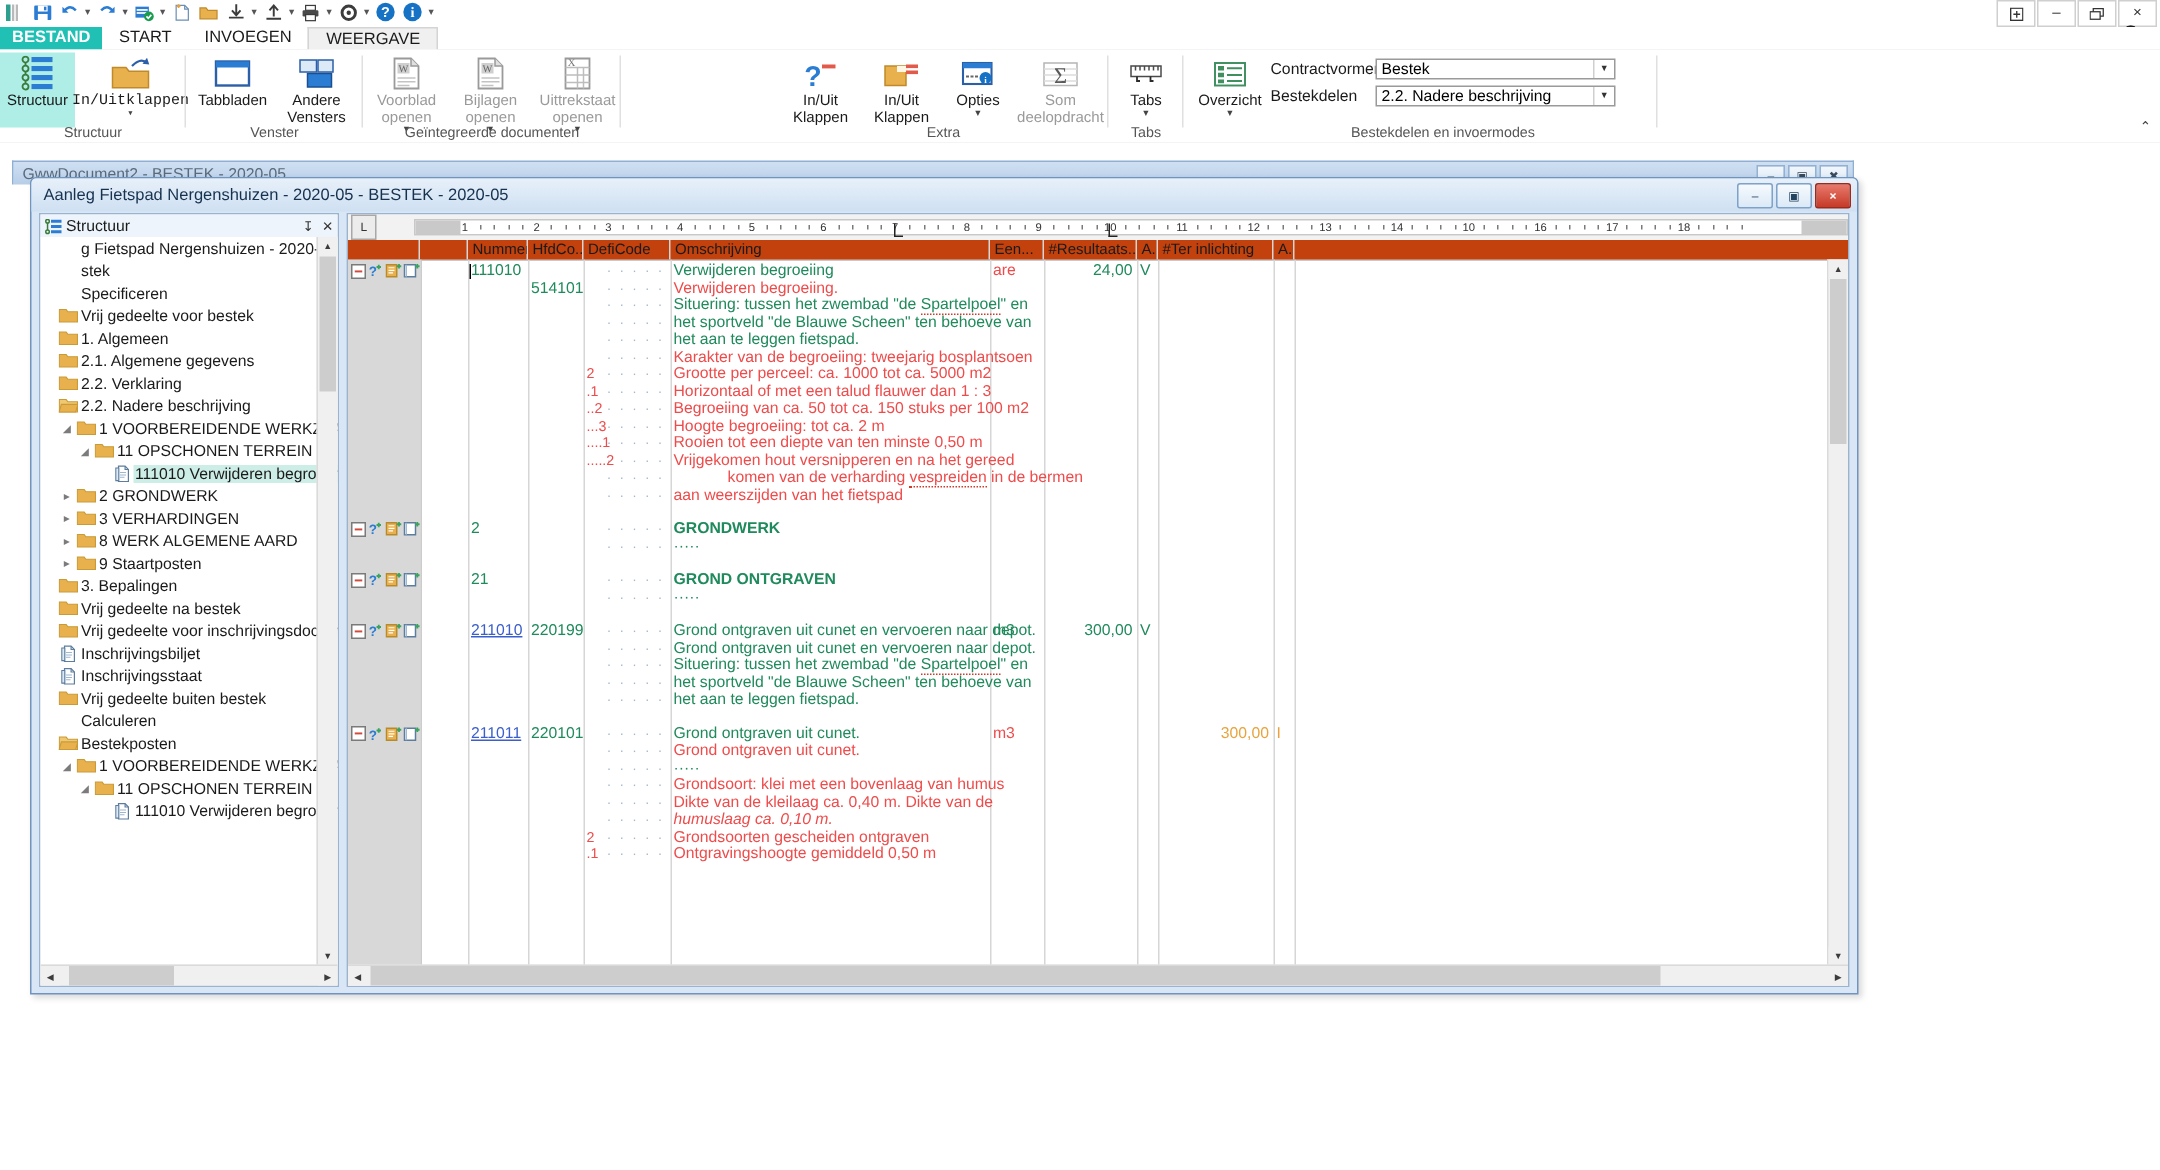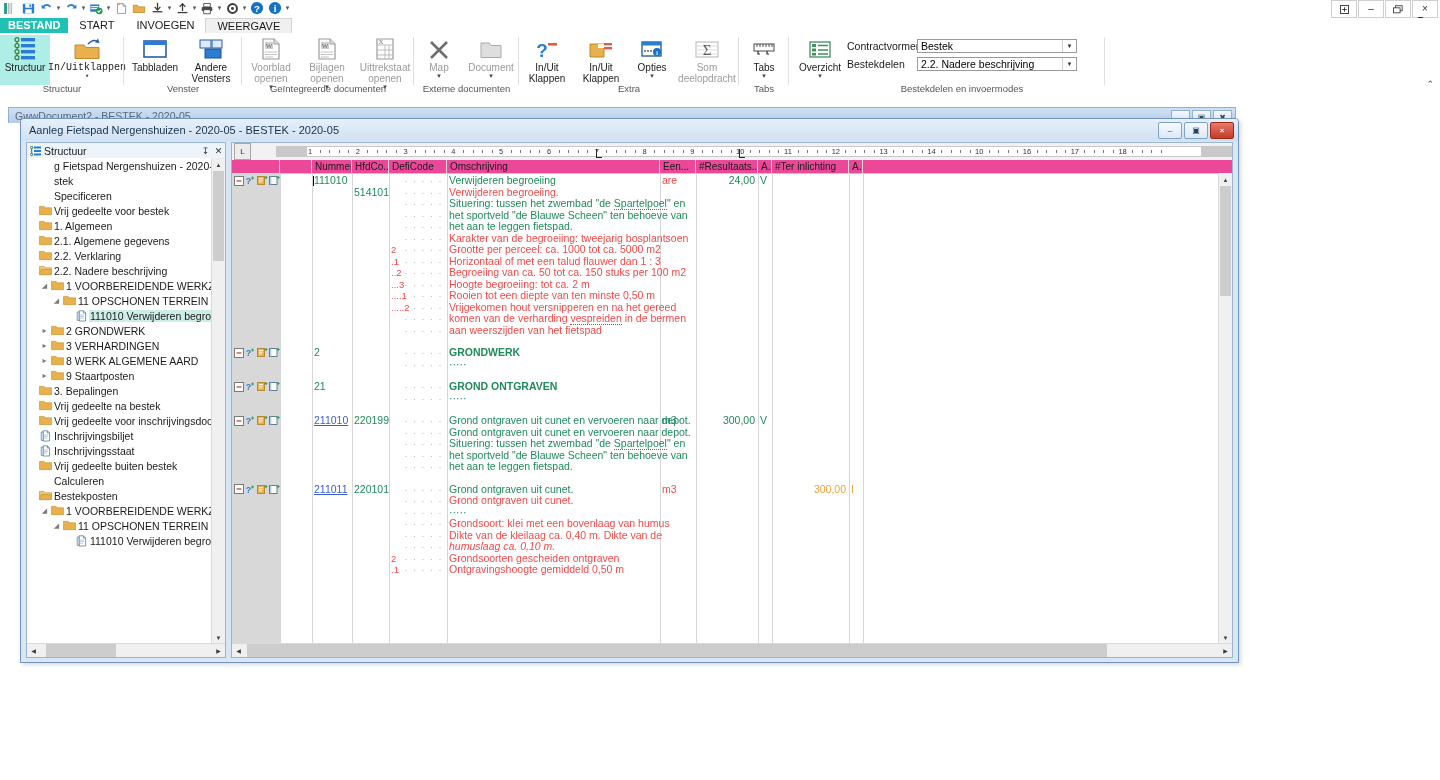--- a/index.html
+++ b/index.html
@@ -91,21 +91,21 @@
   
   .docarea{position:absolute;left:210px;top:23px;right:5px;height:516px;background:#ffffff;border:1px solid #9ab4d0;box-sizing:border-box;}
   .rulerrow{position:absolute;left:0;top:0;width:100%;height:17px;background:#f2f2f2;border-bottom:1px solid #dcdcdc;display:flex;align-items:center;}
   .tabsel{width:15px;height:15px;margin-left:2px;border:1px solid #a8a8a8;background:#ececec;display:flex;align-items:center;justify-content:center;font-size:8px;color:#333;}
   .ruler{position:relative;margin-left:25px;height:11px;flex:1;background:#ffffff;border:1px solid #c8c8c8;box-sizing:border-box;}
   .ruler .pad{position:absolute;top:0;height:100%;background:#c9c9c9;}
   .rtick{position:absolute;top:3px;width:1px;height:3px;background:#7a7a7a;}
   .rnum{position:absolute;top:0px;font-size:7.5px;color:#333;transform:translateX(-50%);}
 
   .gridwrap{position:absolute;left:0;top:17px;right:0;bottom:0;background:#ffffff;}
-  .colhead{position:absolute;left:0;top:0;width:100%;height:13px;background:#ec4899;border-bottom:1px solid #c9c9c9;}
+  .colhead{position:absolute;left:0;top:0;width:100%;height:13px;background:#c2410c;border-bottom:1px solid #c9c9c9;}
   .ch{position:absolute;top:0;height:13px;font-size:10px;color:#1a1a1a;line-height:13px;padding-left:3px;border-right:1px solid #d6d6d6;box-sizing:border-box;overflow:hidden;white-space:nowrap;}
 
   .rows{position:absolute;left:0;top:13px;right:13px;bottom:13px;overflow:hidden;}
   .gutter{position:absolute;left:0;top:0;width:48px;bottom:0;background:#d8d8d8;border-right:1px solid #9c9c9c;}
   .vline{position:absolute;top:0;bottom:0;width:1px;background:#d6d6d6;}
 
   .row{position:absolute;left:0;width:100%;}
   .rowicons{position:absolute;left:2px;top:2px;display:flex;gap:1px;align-items:center;}
   .cell{position:absolute;font-size:10.5px;line-height:11.5px;white-space:pre;}
   .cell.r{text-align:right;}
@@ -359,42 +359,20 @@
             </svg>
         </div>
         <div class="lb dim" style="white-space:pre-line;">Uittrekstaat
 openen</div>
         <div class="car">▾</div>
       </div>
       <div class="gl">Geïntegreerde documenten</div>
       <div class="sep"></div>
     </div>
 
-    <div class="rgroup" style="left:414px;width:105px;">
-      <div class="ritem" style="left:2px;top:2px;width:46px;">
-        <div class="ic">
-          <svg width="22" height="22" viewBox="0 0 22 22">
-              <path d="M3 3 L19 19 M19 3 L3 19" stroke="#6e6e6e" stroke-width="2.6"></path>
-            </svg>
-        </div>
-        <div class="lb dim">Map</div>
-        <div class="car">▾</div>
-      </div>
-      <div class="ritem" style="left:50px;top:2px;width:54px;">
-        <div class="ic">
-          <svg width="24" height="22" viewBox="0 0 24 22">
-              <path d="M2 4 h8 l2 2.5 h10 v12 h-20 z" fill="#dedede" stroke="#a9a9a9"></path>
-            </svg>
-        </div>
-        <div class="lb dim">Document</div>
-        <div class="car">▾</div>
-      </div>
-      <div class="gl">Externe documenten</div>
-      <div class="sep"></div>
-    </div>
 
     <div class="rgroup" style="left:519px;width:220px;">
       <div class="ritem" style="left:2px;top:2px;width:52px;">
         <div class="ic">
           <svg width="26" height="22" viewBox="0 0 26 22">
               <text x="8" y="18" font-size="19" fill="#2b7cd3" font-weight="bold" font-family="Liberation Sans" text-anchor="middle">?</text>
               <rect x="14" y="4" width="9" height="2.6" fill="#e25b4a"></rect>
             </svg>
         </div>
         <div class="lb" style="white-space:pre-line;">In/Uit
@@ -973,21 +951,21 @@
                 <div class="cell txt-red r" style="left: 159px; width: 26px; top: 105.5px; font-size: 9.5px; text-align: left;">...3</div>
                 <div class="cell txt-red" style="left: 217px; width: 209px; top: 105.5px;">Hoogte begroeiing: tot ca. 2 m</div>
                 <div class="cell" style="left: 159px; width: 52px; top: 117px; text-align: right;"><span class="dots">· · · · ·</span></div>
                 <div class="cell txt-red r" style="left: 159px; width: 26px; top: 117px; font-size: 9.5px; text-align: left;">....1</div>
                 <div class="cell txt-red" style="left: 217px; width: 209px; top: 117px;">Rooien tot een diepte van ten minste 0,50 m</div>
                 <div class="cell" style="left: 159px; width: 52px; top: 128.5px; text-align: right;"><span class="dots">· · · · ·</span></div>
                 <div class="cell txt-red r" style="left: 159px; width: 26px; top: 128.5px; font-size: 9.5px; text-align: left;">.....2</div>
                 <div class="cell txt-red" style="left: 217px; width: 209px; top: 128.5px;">Vrijgekomen hout versnipperen en na het gereed</div>
                 <div class="cell" style="left: 159px; width: 52px; top: 140px; text-align: right;"><span class="dots">· · · · ·</span></div>
                 <div class="cell txt-red r" style="left: 159px; width: 26px; top: 140px; font-size: 9.5px; text-align: left;"></div>
-                <div class="cell txt-red" style="left: 217px; width: 209px; top: 140px;">komen van de verharding <span style="border-bottom: 1.5px dotted rgb(208, 58, 42);">vespreiden</span> in de bermen</div>
+                <div class="cell txt-red" style="left: 217px; width: 209px; top: 140px; padding-left: 36px;">komen van de verharding <span style="border-bottom: 1.5px dotted rgb(208, 58, 42);">vespreiden</span> in de bermen</div>
                 <div class="cell" style="left: 159px; width: 52px; top: 151.5px; text-align: right;"><span class="dots">· · · · ·</span></div>
                 <div class="cell txt-red r" style="left: 159px; width: 26px; top: 151.5px; font-size: 9.5px; text-align: left;"></div>
                 <div class="cell txt-red" style="left: 217px; width: 209px; top: 151.5px;">aan weerszijden van het fietspad</div>
                 <span style="position: absolute; left: 81px; top: 3px; width: 1px; height: 10px; background: rgb(0, 0, 0);"></span>
               </div>
               <div class="row" style="top: 172px; height: 29px;">
                 <div class="rowicons">
                   <span>
                     <svg width="10" height="10" viewBox="0 0 10 10">
                       <rect x="0.5" y="0.5" width="9" height="9" fill="#fff" stroke="#7a7a7a"></rect>

